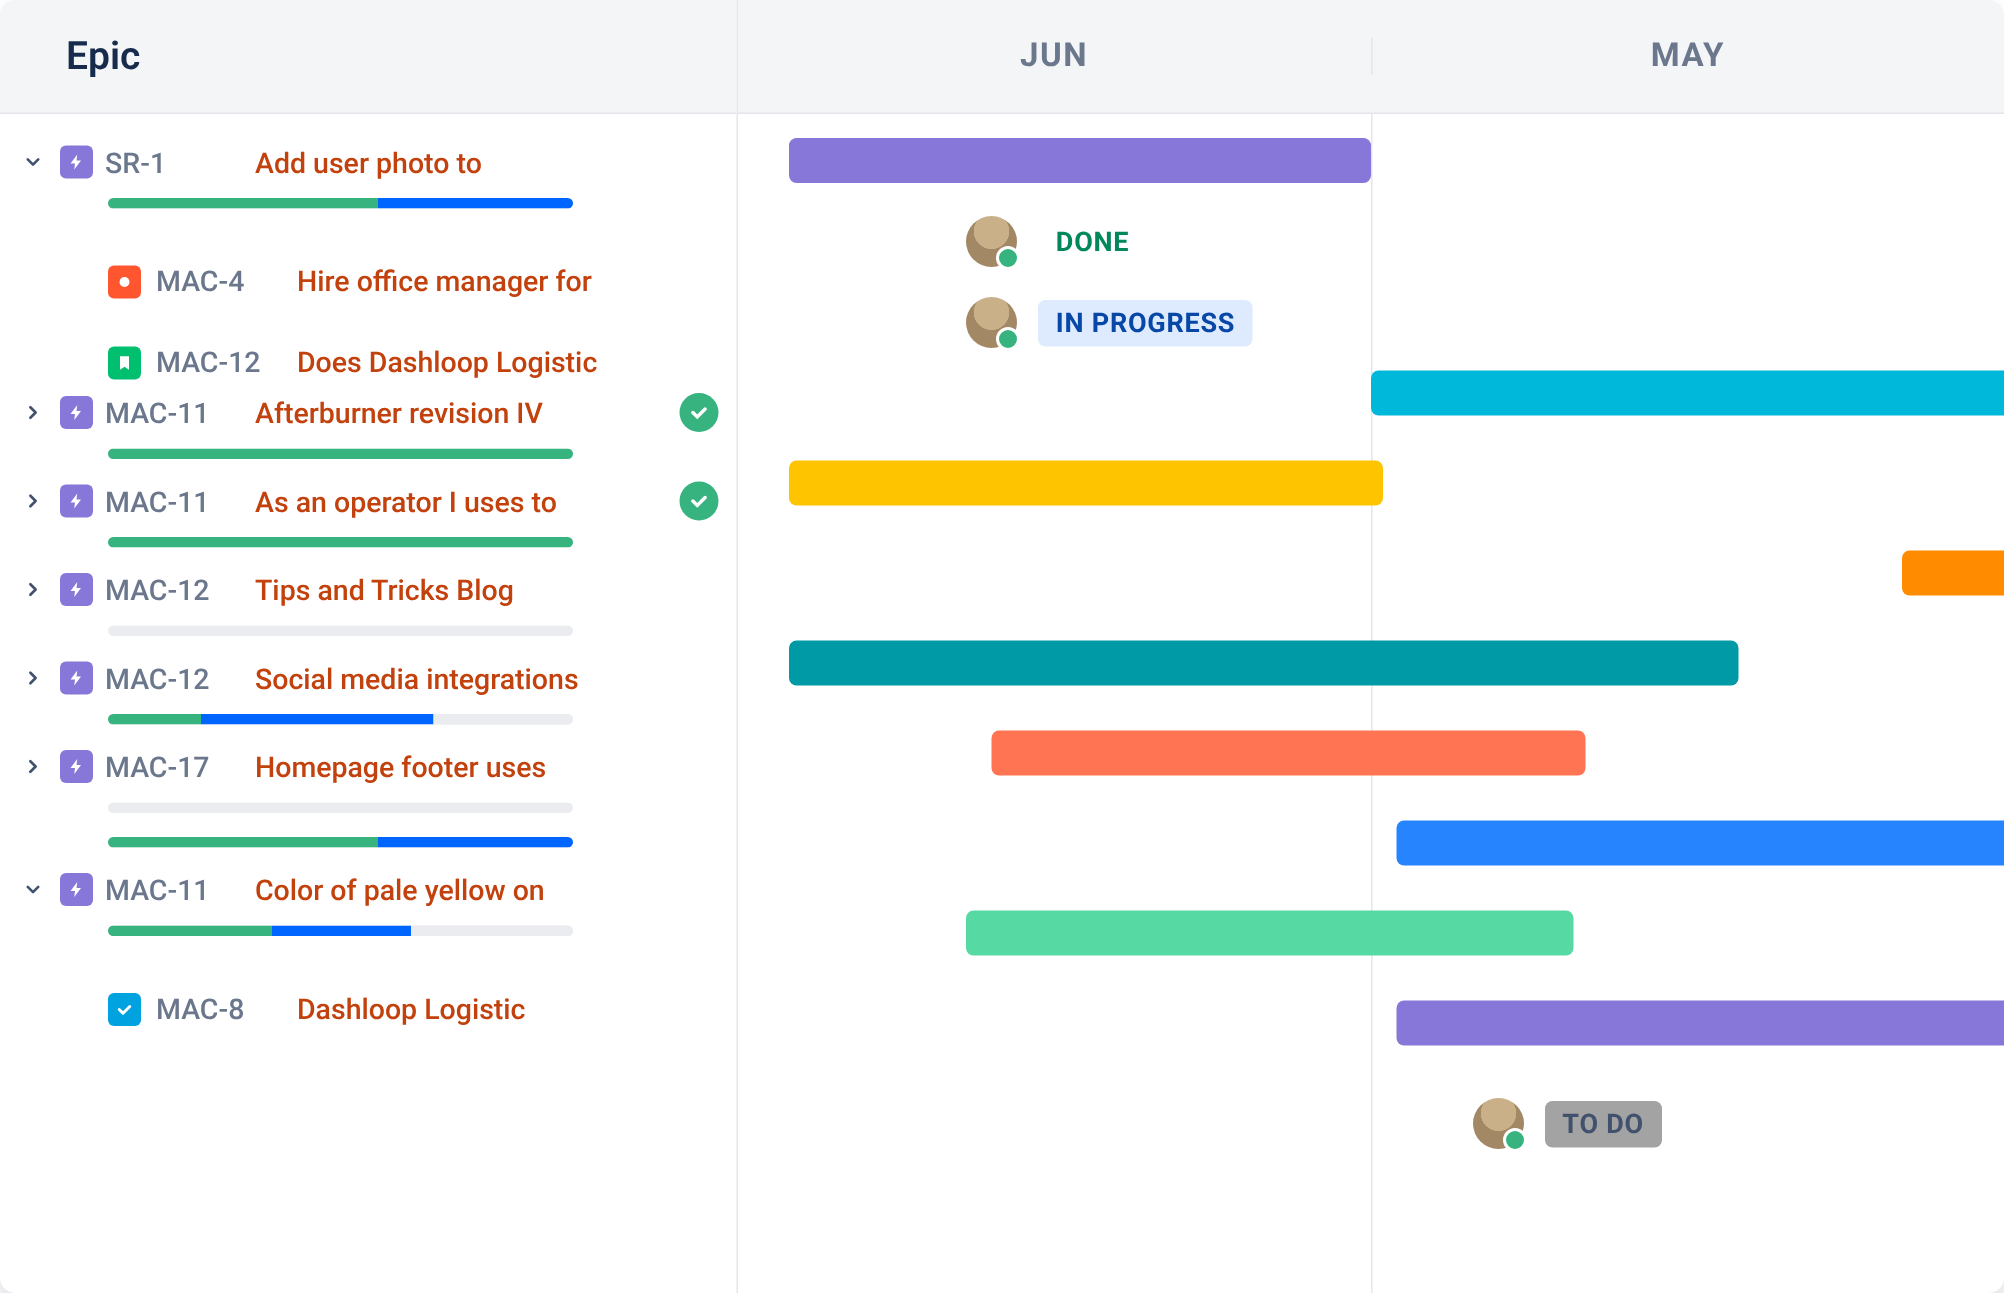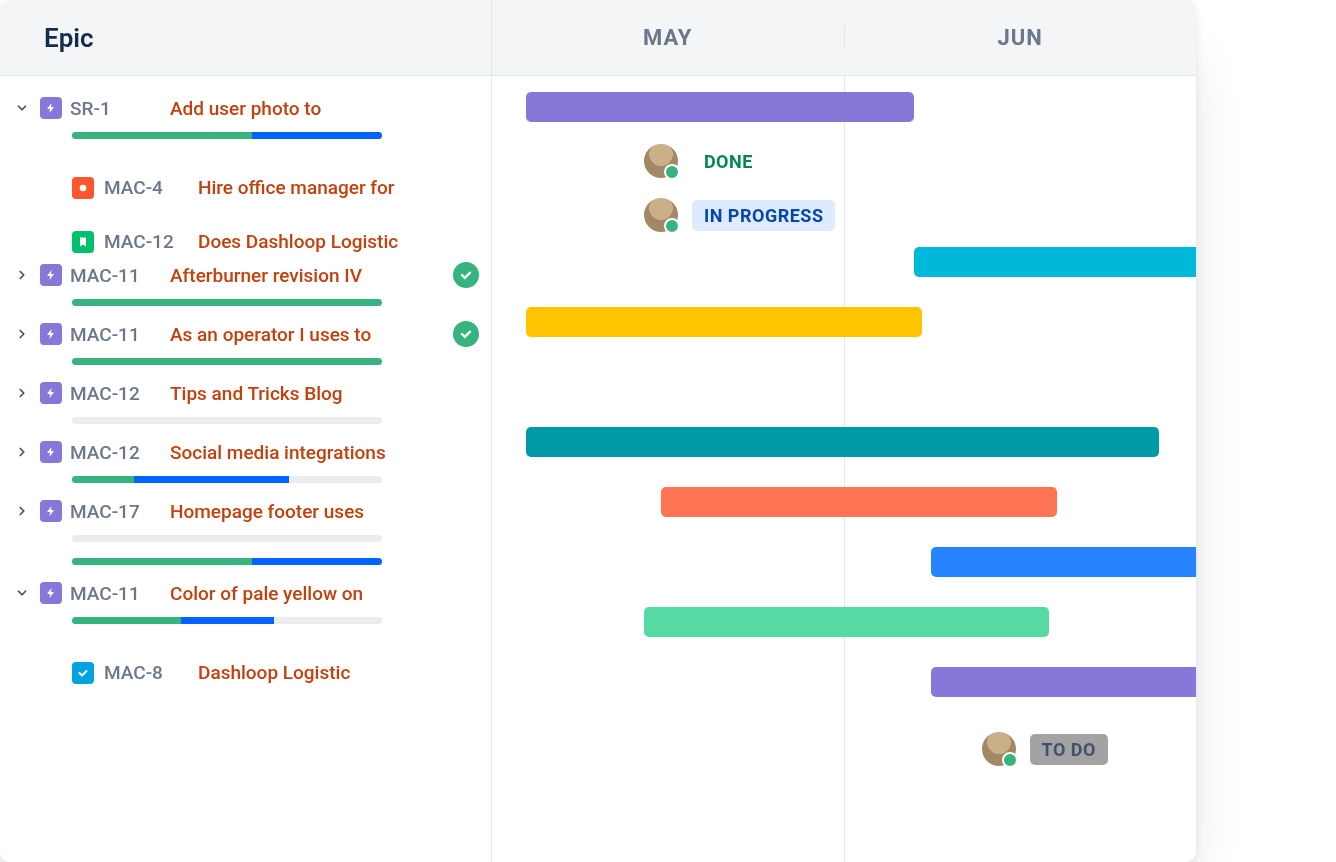--- a/index.html
+++ b/index.html
@@ -1,20 +1,20 @@
 <!DOCTYPE html>
 <html><head>
 <meta charset="utf-8">
 <style>
   * { box-sizing: border-box; }
   html, body { margin: 0; padding: 0; font-family: -apple-system, BlinkMacSystemFont, "Segoe UI", Roboto, "Helvetica Neue", Arial, sans-serif; }
   body { background: #fff; }
 
   .frame {
-    width: 1196px;
+    width: 1336px;
     height: 862px;
     position: relative;
     background: #fff;
     overflow: hidden;
     border-radius: 10px;
     box-shadow: 0 40px 60px -20px rgba(9,30,66,0.2), 0 4px 10px rgba(9,30,66,0.08);
   }
 
   .cols { display: flex; height: 100%; }
   .sidebar { width: 492px; flex: none; border-right: 1px solid #e3e6eb; display: flex; flex-direction: column; }
@@ -296,22 +296,22 @@
                 <polyline points="5 12 10 17 19 8"></polyline>
               </svg>
             </span>
        <span class="key">MAC-8</span>
        <span class="summary">Dashloop Logistic</span>
     </div>
         </div>
   </div>
   <div class="timeline">
     <div class="header">
+      <div class="month">JUN</div>
       <div class="month">MAY</div>
-      <div class="month">JUN</div>
     </div>
     <div class="tl-grid">
       <div class="tl-vline"></div>
       <div class="tl-rows" id="tl-rows">
             <div class="tl-row" style="height:60px">
      <div class="bar" style="left:33.76px;width:388.24px;top:16px;background:#8777D9"></div>
   </div>
             <div class="tl-row" style="height:54px">
        <div class="status-chip" style="left:151.92px;top:8px">
          <span class="avatar"></span>

